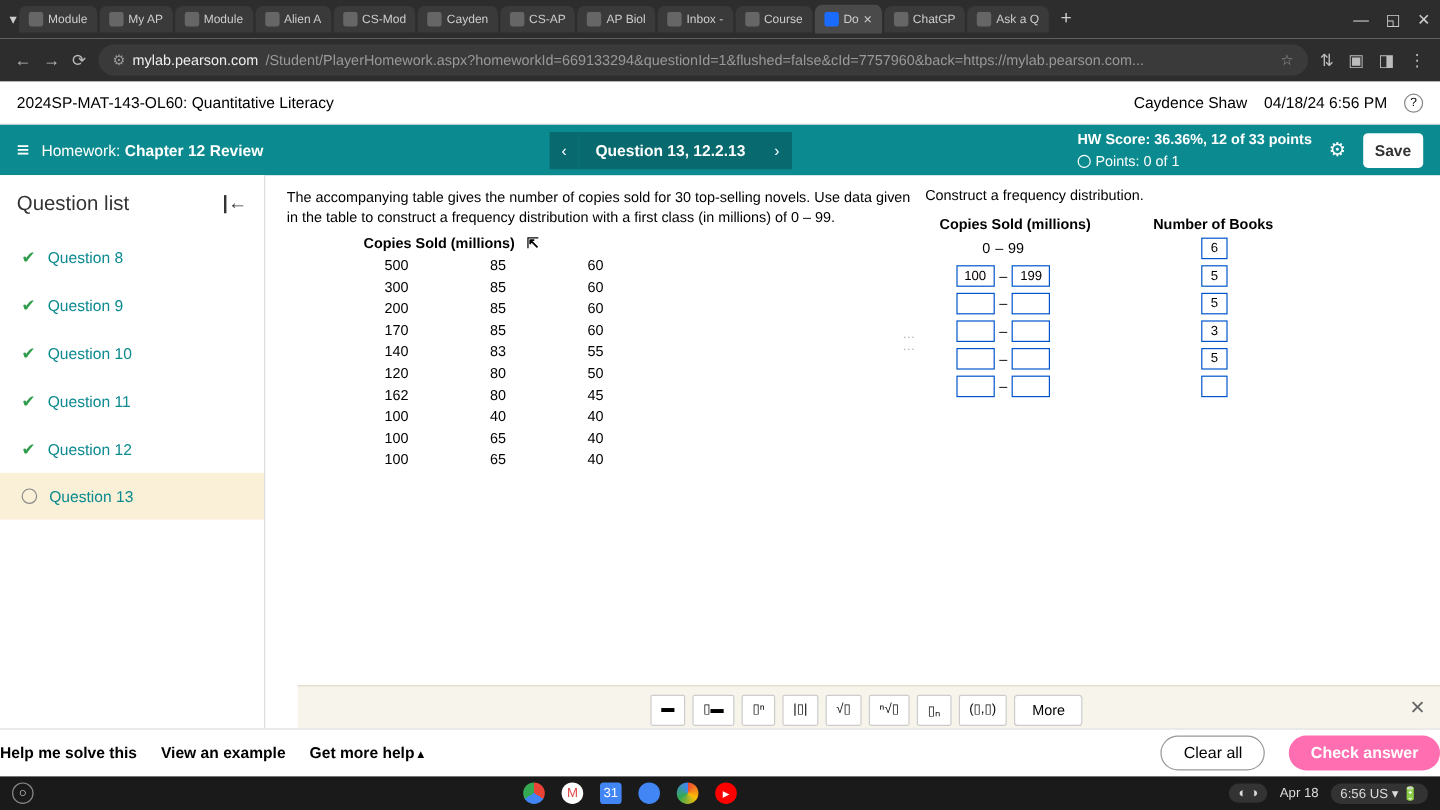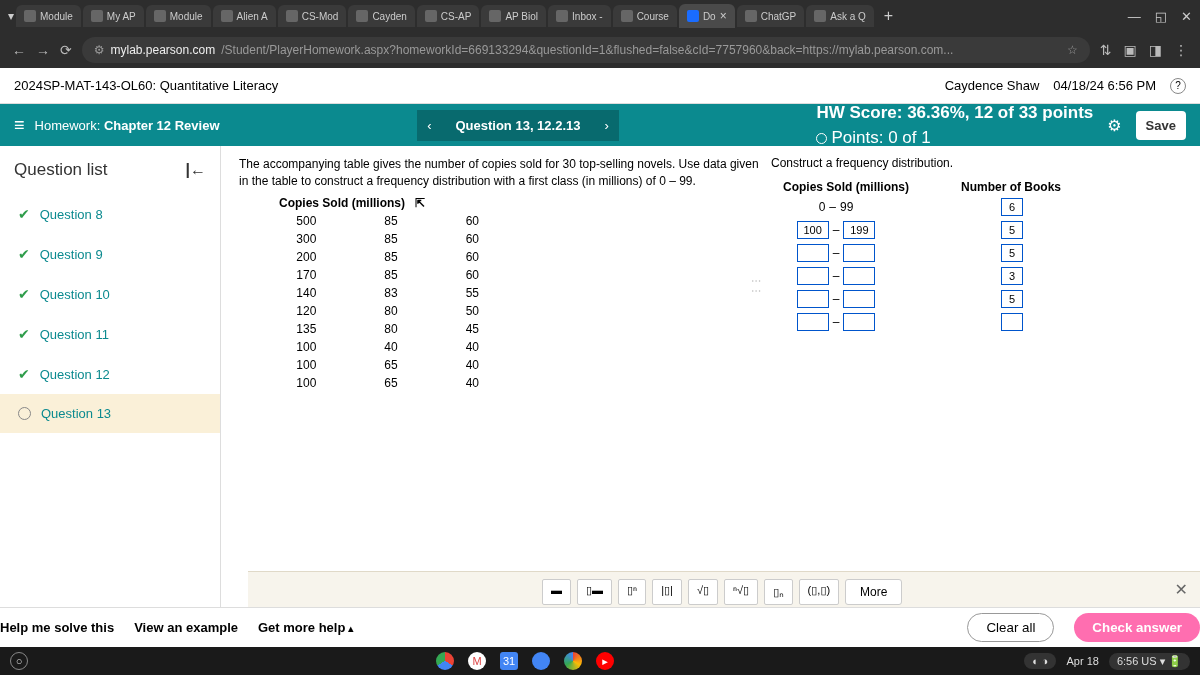--- a/index.html
+++ b/index.html
@@ -17,35 +17,35 @@
 .url-box span.domain{color:#eee}
 .addr-icons{display:flex;gap:12px;font-size:14px}
 .course-header{background:#fff;height:36px;display:flex;align-items:center;padding:0 14px;font-size:13px;border-bottom:1px solid #ddd}
 .course-header .right{margin-left:auto;display:flex;gap:14px;align-items:center}
 .help-circle{border:1px solid #888;border-radius:50%;width:16px;height:16px;display:inline-flex;align-items:center;justify-content:center;font-size:10px}
 .hw-bar{background:#0b8a8f;color:#fff;height:42px;display:flex;align-items:center;padding:0 14px;font-size:13px}
 .hw-bar .menu{font-size:18px;margin-right:10px}
 .question-nav{margin-left:auto;margin-right:auto;display:flex;align-items:center;gap:0}
 .qnav-btn{background:#086a6e;padding:8px 10px;cursor:pointer}
 .qnav-label{background:#086a6e;padding:8px 14px;font-weight:bold}
-.hw-score{font-size:17px;line-height:1.5}
+.hw-score{font-size:12px;line-height:1.5}
 .hw-score .circle{border:1.5px solid #fff;border-radius:50%;width:11px;height:11px;display:inline-block;vertical-align:middle;margin-right:4px}
 .gear{font-size:16px;margin:0 14px}
 .save-btn{background:#fff;color:#333;padding:7px 10px;border-radius:4px;font-weight:bold;font-size:13px}
 .main{display:flex;height:462px}
 .sidebar{width:221px;border-right:1px solid #ddd;background:#fff}
 .qlist-header{display:flex;align-items:center;padding:14px 14px;font-size:17px;color:#333}
 .collapse-icon{margin-left:auto;font-size:16px;font-weight:bold}
 .qitem{padding:12px 18px;display:flex;align-items:center;gap:10px;font-size:13px;color:#0b8a8f;cursor:pointer}
 .qitem .check{color:#2e9c4a;font-size:14px}
 .qitem .empty{width:13px;height:13px;border:1.5px solid #888;border-radius:50%}
 .qitem.active{background:#faf0d8}
 .content{flex:1;padding:10px 18px;font-size:12px;position:relative}
 .instruction{line-height:1.4;max-width:520px;margin-bottom:6px}
-.data-table{margin-left:40px;margin-top:4px}
+.data-table{margin-left:64px;margin-top:4px}
 .data-table .hdr{font-weight:bold;padding-bottom:2px}
 .data-row{display:flex;gap:44px;line-height:1.5;justify-content:flex-end;width:200px}
 .data-row span{width:40px;text-align:right}
 .popout{font-size:12px;margin-left:10px}
 .distribution{position:absolute;left:550px;top:10px;font-size:12px}
 .dist-header{margin-bottom:10px}
 .dist-cols{display:flex;gap:40px;font-weight:bold;margin-bottom:4px}
 .dist-row{display:flex;align-items:center;gap:40px;margin-bottom:5px}
 .dist-range{display:flex;align-items:center;gap:4px;width:130px;justify-content:center}
 .dist-input{width:32px;height:18px;border:1px solid #0055cc;font-size:11px;text-align:center}
@@ -238,21 +238,21 @@
           <span>140</span>
           <span>83</span>
           <span>55</span>
         </div>
       <div class="data-row">
           <span>120</span>
           <span>80</span>
           <span>50</span>
         </div>
       <div class="data-row">
-          <span>135</span>
+          <span>162</span>
           <span>80</span>
           <span>45</span>
         </div>
       <div class="data-row">
           <span>100</span>
           <span>40</span>
           <span>40</span>
         </div>
       <div class="data-row">
           <span>100</span>

